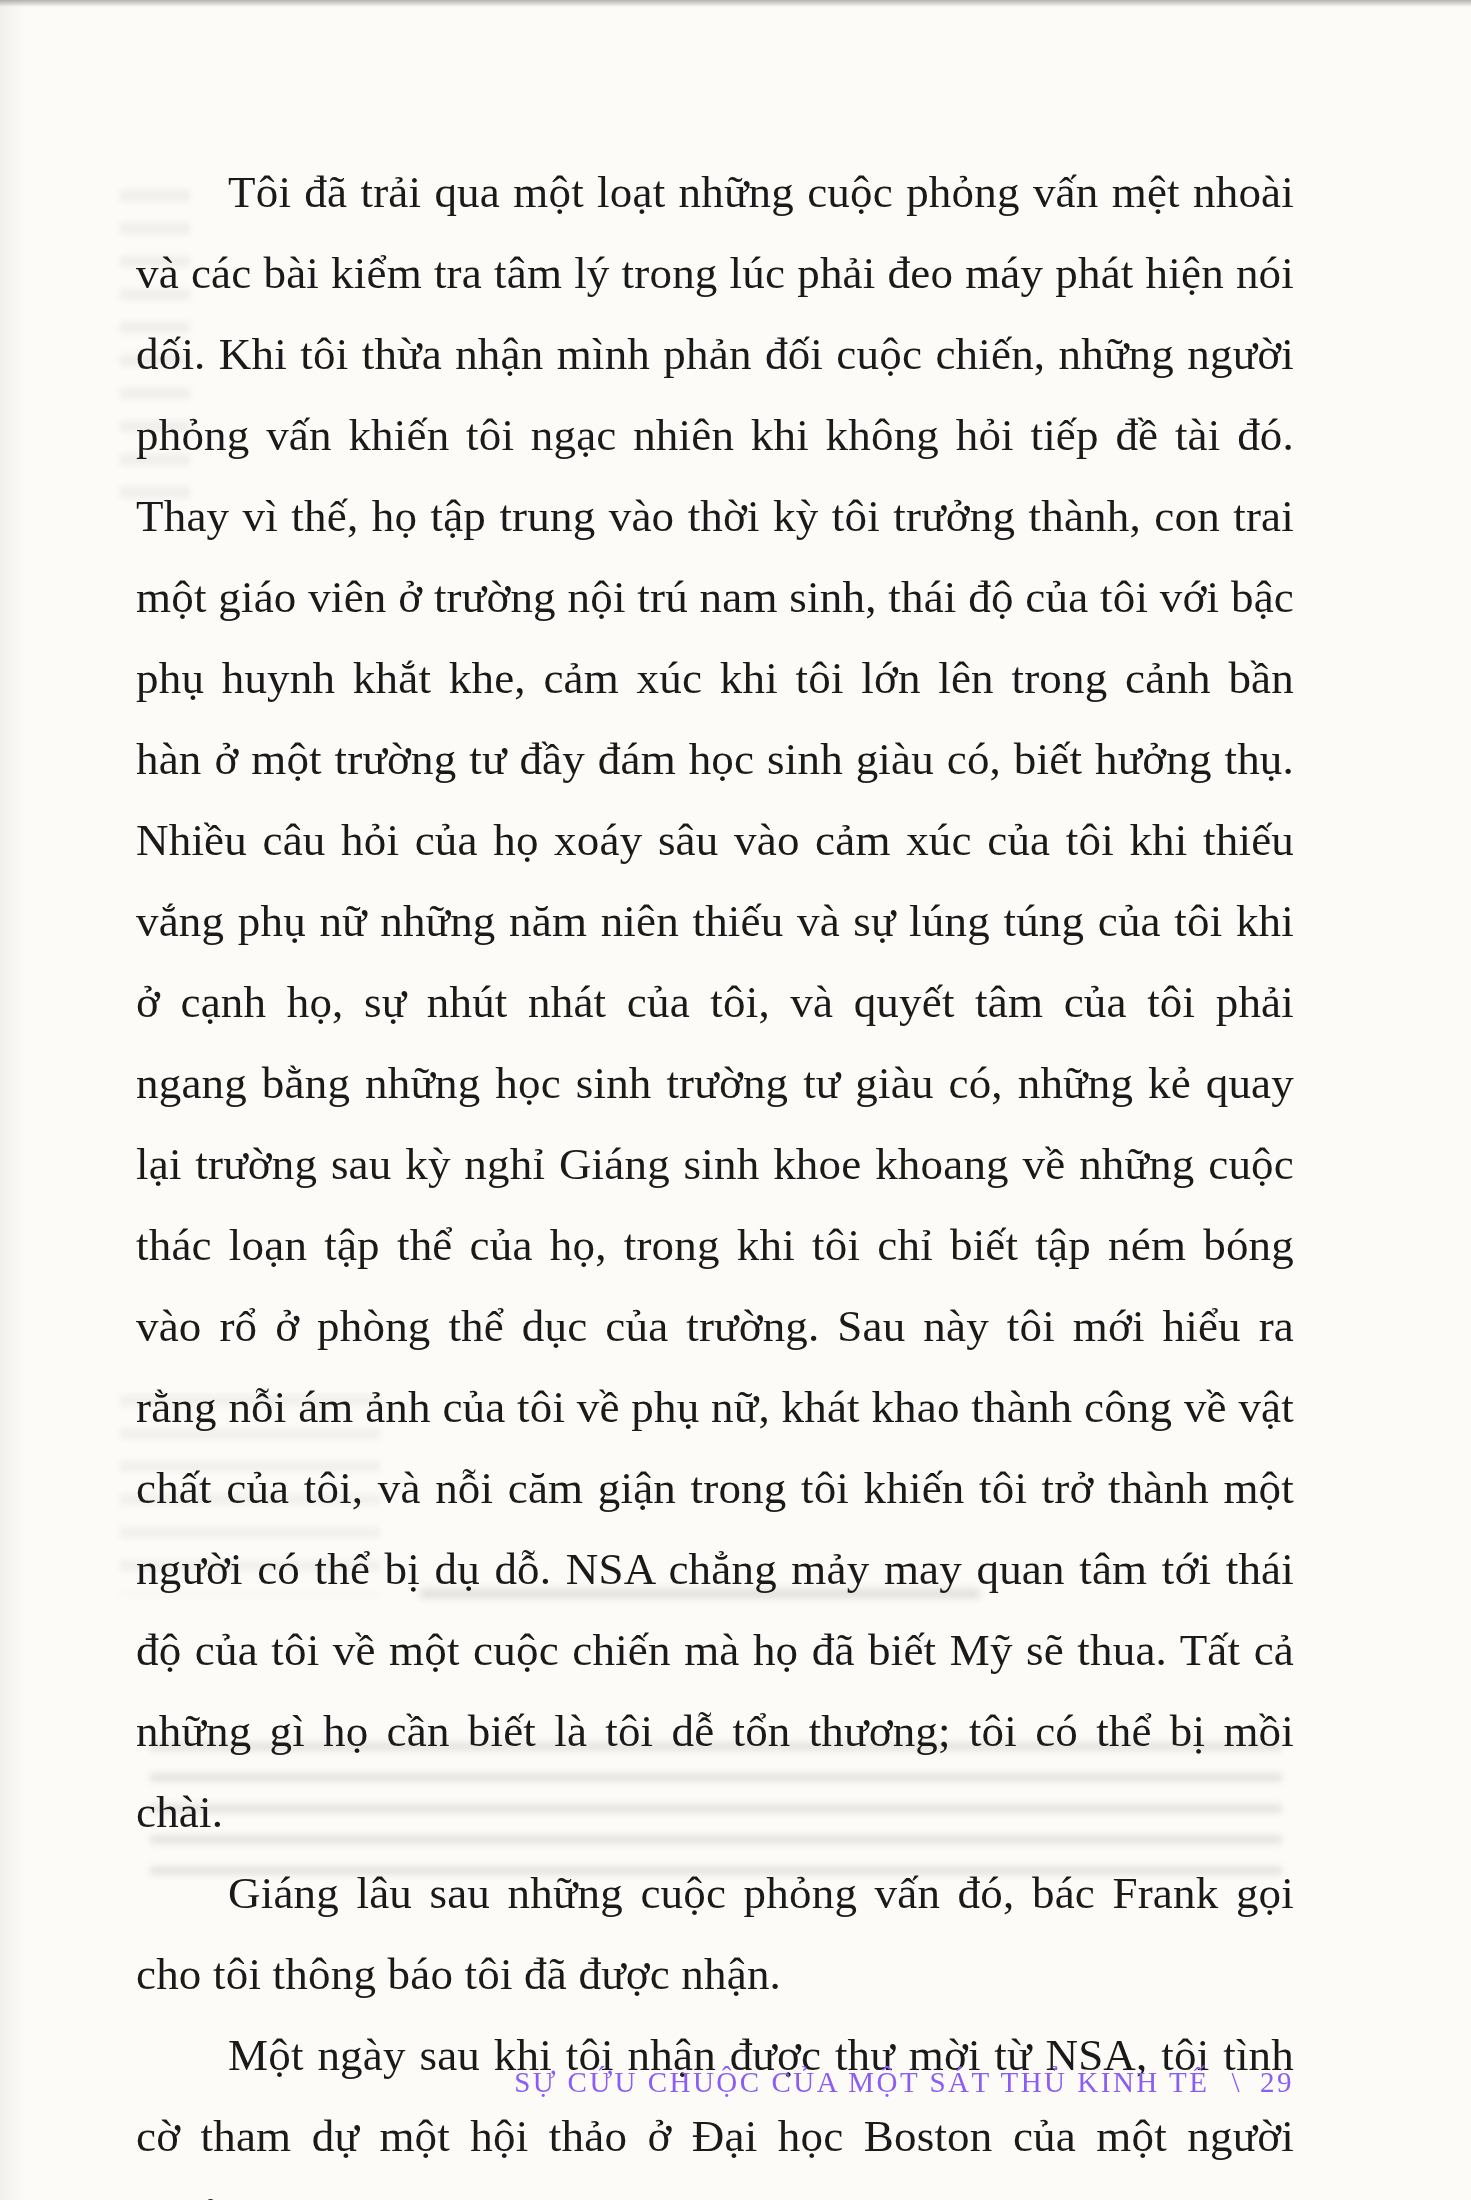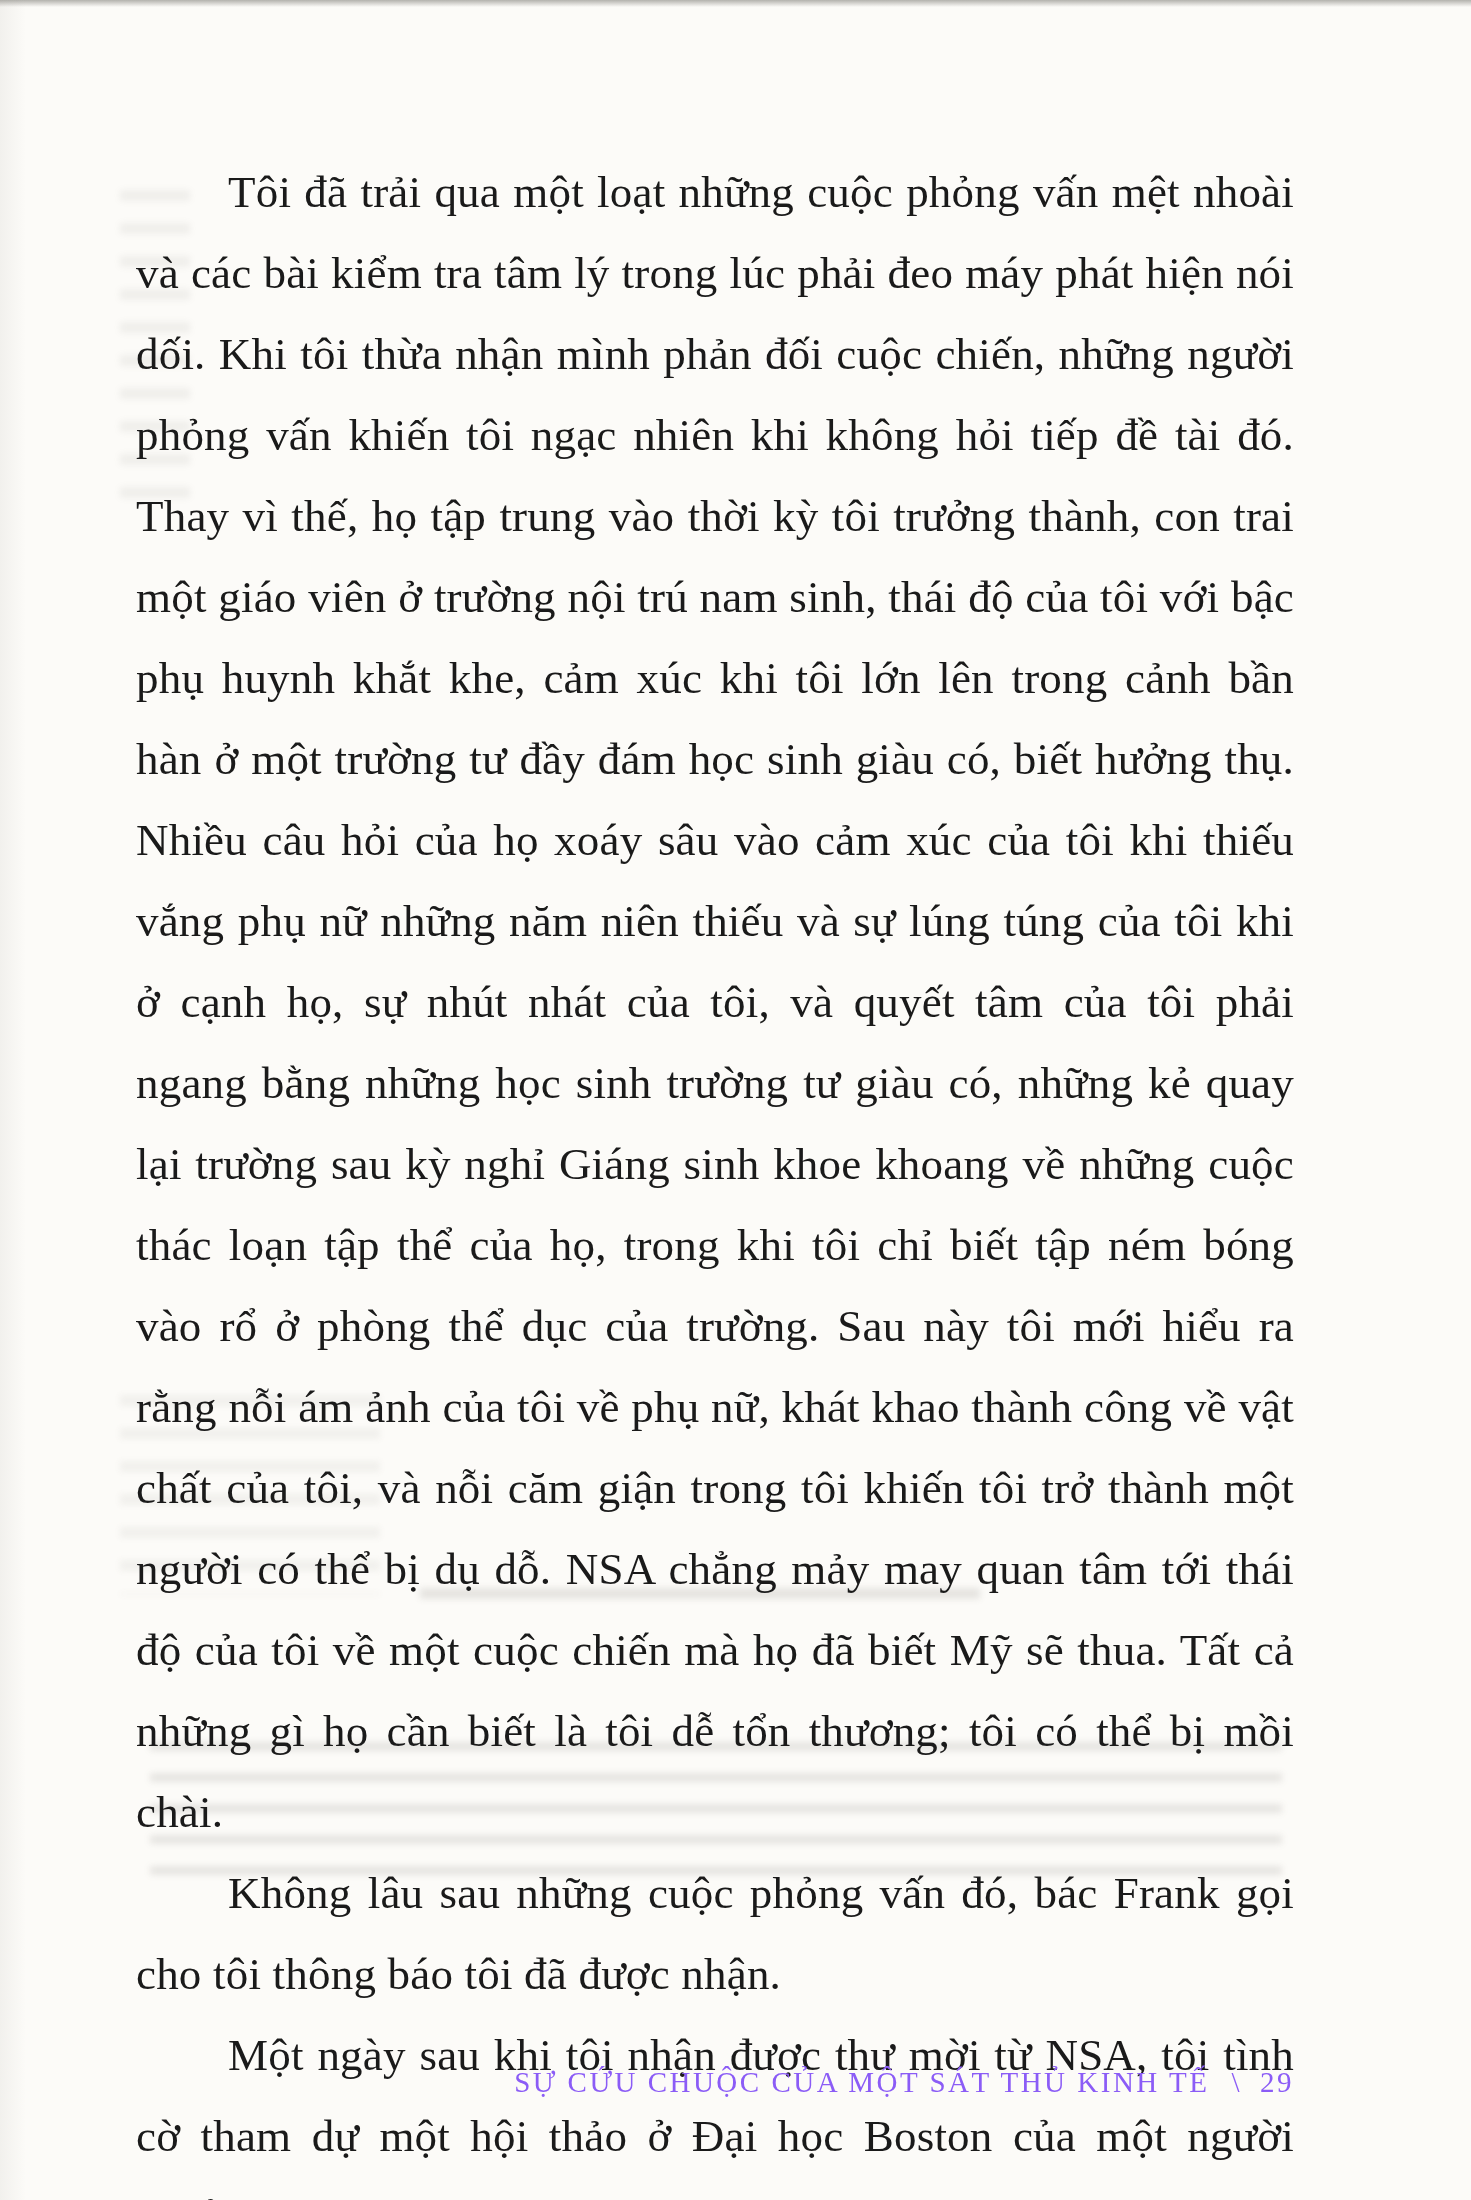--- a/index.html
+++ b/index.html
@@ -98,19 +98,19 @@
 <div class="scan-top-edge"></div>
 <div class="scan-left-shade"></div>
 
 <div class="ghost ghost-lines ghost-strip-b"></div>
 <div class="ghost ghost-lines ghost-strip-c"></div>
 <div class="ghost ghost-lines ghost-strip-a"></div>
 <div class="ghost ghost-footnote"></div>
 
 <div class="page-content">
   <p>Tôi đã trải qua một loạt những cuộc phỏng vấn mệt nhoài và các bài kiểm tra tâm lý trong lúc phải đeo máy phát hiện nói dối. Khi tôi thừa nhận mình phản đối cuộc chiến, những người phỏng vấn khiến tôi ngạc nhiên khi không hỏi tiếp đề tài đó. Thay vì thế, họ tập trung vào thời kỳ tôi trưởng thành, con trai một giáo viên ở trường nội trú nam sinh, thái độ của tôi với bậc phụ huynh khắt khe, cảm xúc khi tôi lớn lên trong cảnh bần hàn ở một trường tư đầy đám học sinh giàu có, biết hưởng thụ. Nhiều câu hỏi của họ xoáy sâu vào cảm xúc của tôi khi thiếu vắng phụ nữ những năm niên thiếu và sự lúng túng của tôi khi ở cạnh họ, sự nhút nhát của tôi, và quyết tâm của tôi phải ngang bằng những học sinh trường tư giàu có, những kẻ quay lại trường sau kỳ nghỉ Giáng sinh khoe khoang về những cuộc thác loạn tập thể của họ, trong khi tôi chỉ biết tập ném bóng vào rổ ở phòng thể dục của trường. Sau này tôi mới hiểu ra rằng nỗi ám ảnh của tôi về phụ nữ, khát khao thành công về vật chất của tôi, và nỗi căm giận trong tôi khiến tôi trở thành một người có thể bị dụ dỗ. NSA chẳng mảy may quan tâm tới thái độ của tôi về một cuộc chiến mà họ đã biết Mỹ sẽ thua. Tất cả những gì họ cần biết là tôi dễ tổn thương; tôi có thể bị mồi chài.</p>
-  <p>Không lâu sau những cuộc phỏng vấn đó, bác Frank gọi cho tôi thông báo tôi đã được nhận.</p>
+  <p>Giáng lâu sau những cuộc phỏng vấn đó, bác Frank gọi cho tôi thông báo tôi đã được nhận.</p>
   <p>Một ngày sau khi tôi nhận được thư mời từ NSA, tôi tình cờ tham dự một hội thảo ở Đại học Boston của một người tuyển thừa thuộc Đoàn Hòa bình. Anh ta háo hức</p>
 </div>
 
 <div class="running-footer">
   <span>SỰ CỨU CHUỘC CỦA MỘT SÁT THỦ KINH TẾ</span><span class="sep">\</span><span>29</span>
 </div>
 
 </body></html>

